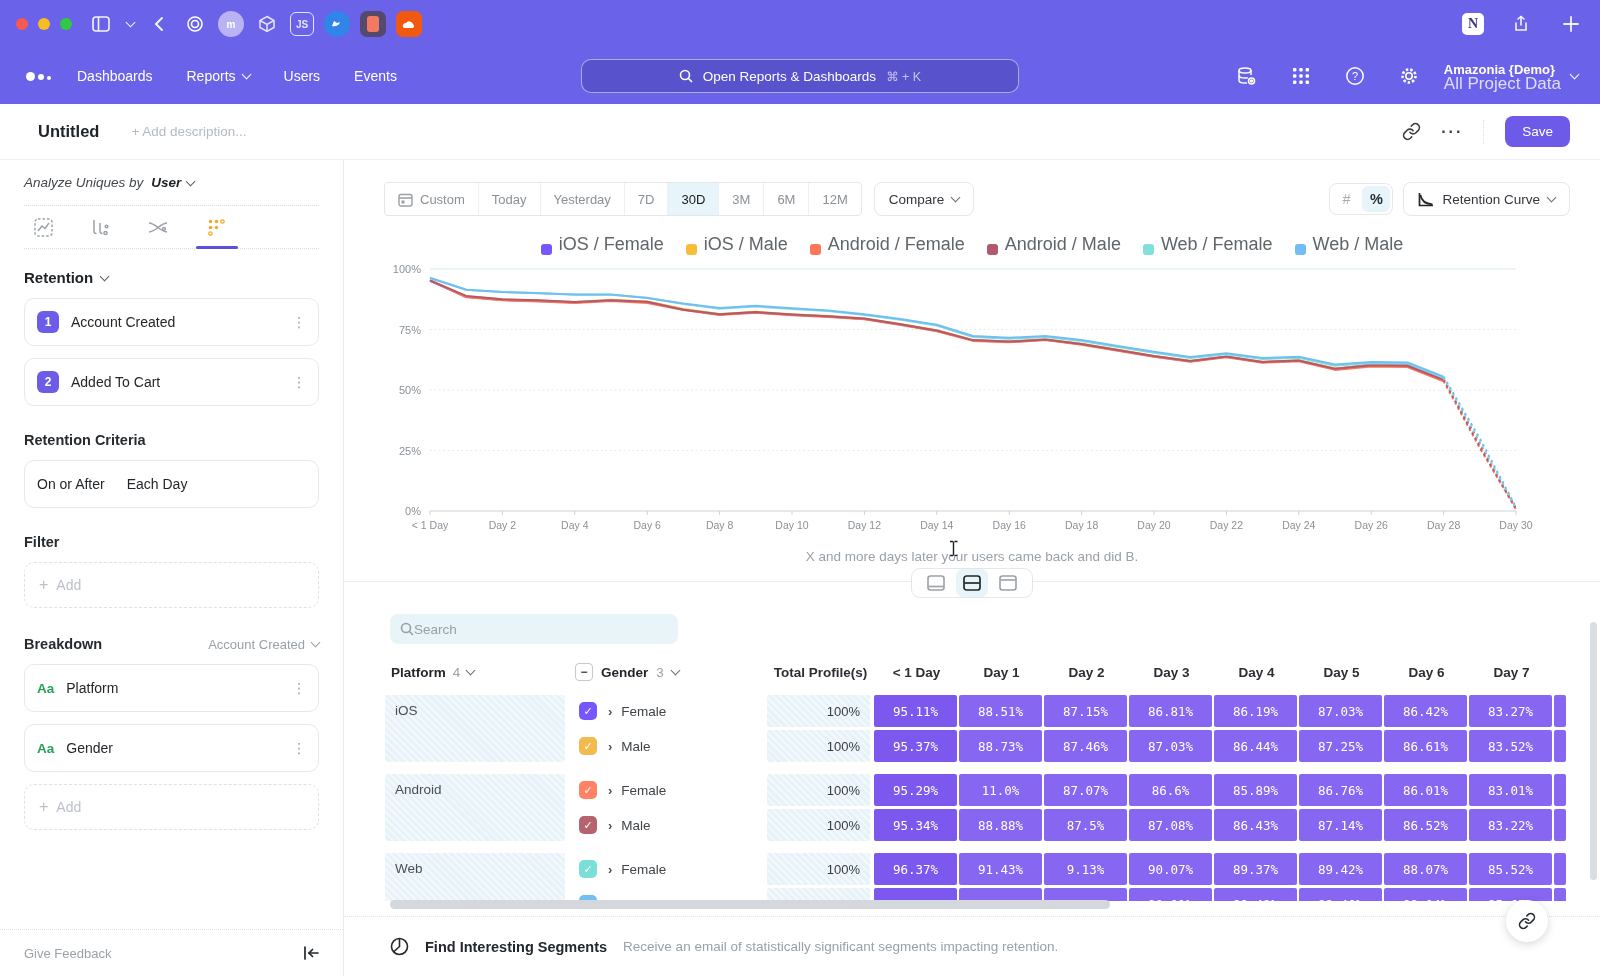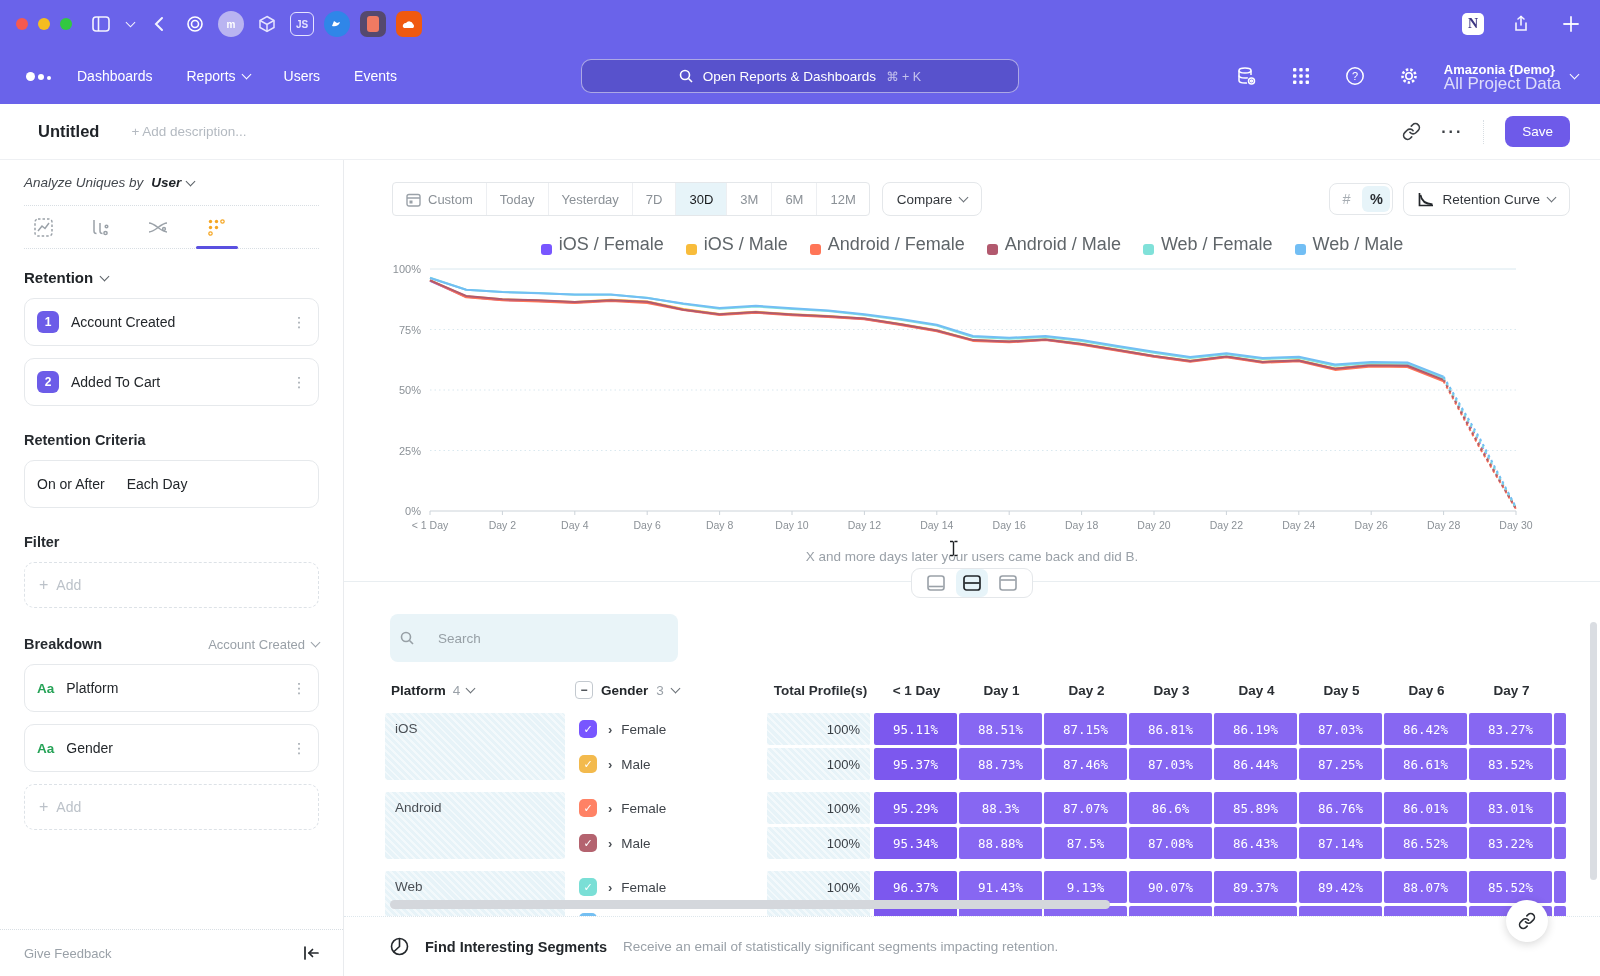--- a/index.html
+++ b/index.html
@@ -73,21 +73,21 @@
   .sb-sec{margin-top:26px;font-size:14.5px;font-weight:bold;color:#272b30;}
   .bd-row{margin-top:28px;display:flex;align-items:center;}
   .bd-scope{margin-left:auto;color:#9aa1a8;font-size:13px;display:flex;align-items:center;gap:7px;}
   .sb-feedback{position:absolute;left:0;right:0;bottom:0;height:46px;border-top:1px dotted #d8dee3;
                display:flex;align-items:center;justify-content:space-between;padding:0 24px;
                color:#9aa1a8;font-size:13px;}
   
   .content{flex:1;position:relative;overflow:hidden;}
   .toolbar{display:flex;align-items:center;margin:22px 30px 0 40px;}
   .seg{display:flex;align-items:stretch;border:1px solid #e4e7ea;border-radius:4px;overflow:hidden;
-       background:#fff;height:32px;margin-left:8px;}
+       background:#fff;height:32px;}
   .seg .range{display:flex;align-items:center;padding:0 13px;font-size:13px;color:#8b9197;
               border-right:1px solid #edeff2;gap:7px;}
   .seg .range:last-child{border-right:none;}
   .seg .range.sel{background:#e7f4f9;color:#17191c;}
   .btn{display:flex;align-items:center;gap:8px;border:1px solid #e4e7ea;border-radius:8px;
        background:#fff;height:32px;padding:0 14px;font-size:13.5px;color:#33373c;}
   .toolbar-right{margin-left:auto;display:flex;align-items:center;gap:10px;}
   .fmt-toggle{display:flex;border:1px solid #e4e7ea;border-radius:8px;padding:2px;gap:2px;background:#fff;}
   .fmt-cell{width:28px;height:26px;display:flex;align-items:center;justify-content:center;
             border-radius:6px;font-size:14.5px;}
@@ -96,22 +96,22 @@
   .legend{display:flex;justify-content:center;gap:22px;margin-top:18px;}
   .leg-item{display:flex;align-items:flex-end;gap:7px;font-size:18px;color:#5f6569;}
   .leg-sw{width:11px;height:11px;border-radius:3px;}
   .caption{margin-top:12px;text-align:center;font-size:13.5px;color:#9aa1a8;}
   .divider{border-top:1px solid #e9eef1;margin-top:17px;}
   .layout-toggles{width:fit-content;margin:-14px auto 0;background:#fff;padding:0 8px;
                   display:flex;border:1px solid #e4e7ea;border-radius:9px;gap:4px;}
   .lt-cell{width:32px;height:28px;display:flex;align-items:center;justify-content:center;border-radius:7px;color:#9aa1a8;}
   .lt-cell.sel{background:#e7f4f9;color:#23272b;}
   
-  .searchbox{margin:16px 0 0 46px;width:268px;height:48px;background:#e9f4f8;border-radius:8px;
-             display:flex;align-items:center;padding:0 10px;gap:24px;color:#97a0a6;font-size:13.5px;}
+  .searchbox{margin:16px 0 0 46px;width:268px;height:30px;background:#e9f4f8;border-radius:8px;
+             display:flex;align-items:center;padding:0 10px;gap:0;color:#97a0a6;font-size:13.5px;}
   .thead{display:flex;align-items:center;margin:15px 0 0 41px;height:26px;}
   .th-platform{width:190px;display:flex;align-items:center;gap:7px;padding-left:6px;box-sizing:border-box;
                font-size:13.5px;color:#23272b;font-weight:bold;}
   .th-count{color:#9aa1a8;font-weight:normal;}
   .th-gender{width:192px;display:flex;align-items:center;gap:8px;box-sizing:border-box;
              font-size:13.5px;color:#23272b;font-weight:bold;}
   .ind-box{width:16px;height:16px;border:1.5px solid #c3c9cf;border-radius:4px;display:flex;
            align-items:center;justify-content:center;color:#3d4248;font-size:12px;background:#fff;}
   .th-col{font-size:13.5px;font-weight:bold;color:#2b2f34;text-align:center;}
   .w-total{width:107px;box-sizing:border-box;}
@@ -659,21 +659,21 @@
           <div class="platform-cell">Android</div>
           <div class="trows">
             <div class="trow">
               <div class="gender-cell">
                 <span class="gchk" style="background: rgb(255, 130, 101);">✓</span>
                 <span class="gchev">›</span>
                 <span class="glabel">Female</span>
               </div>
               <div class="total-cell">100%</div>
               <div class="day-cell first">95.29%</div>
-              <div class="day-cell">88.3%</div>
+              <div class="day-cell">11.0%</div>
               <div class="day-cell">87.07%</div>
               <div class="day-cell">86.6%</div>
               <div class="day-cell">85.89%</div>
               <div class="day-cell">86.76%</div>
               <div class="day-cell">86.01%</div>
               <div class="day-cell">83.01%</div>
               <div class="day-cell sliver"></div>
             </div>
             <div class="trow">
               <div class="gender-cell">

